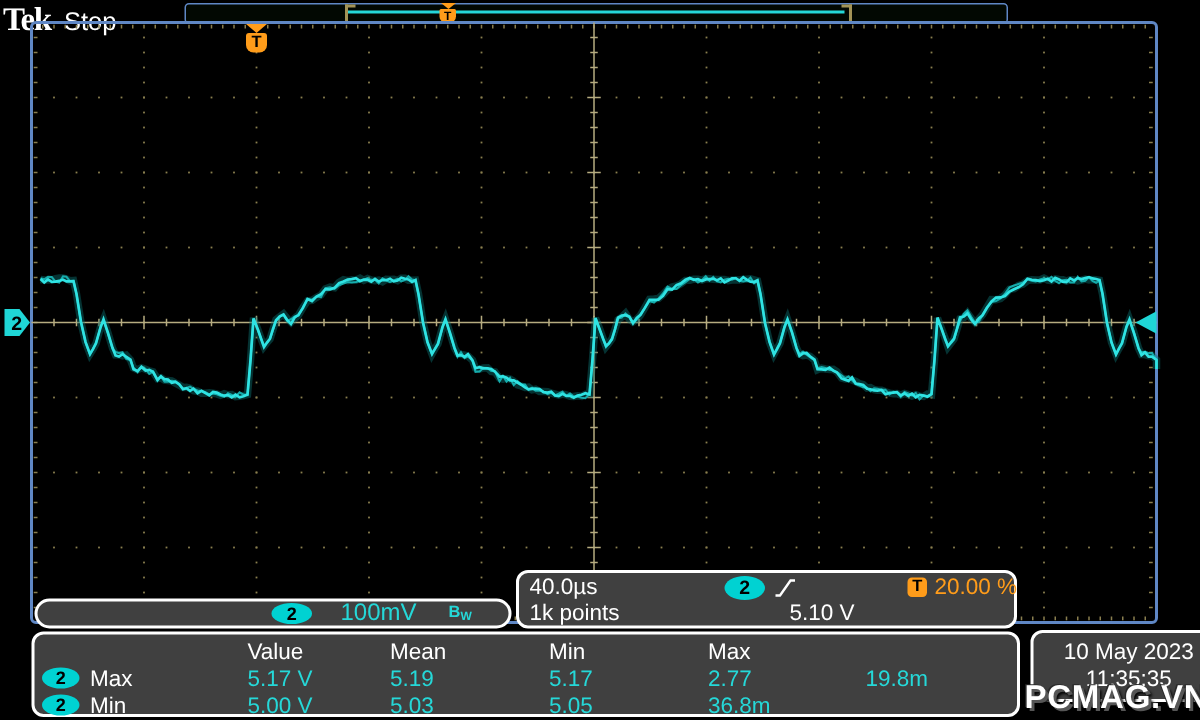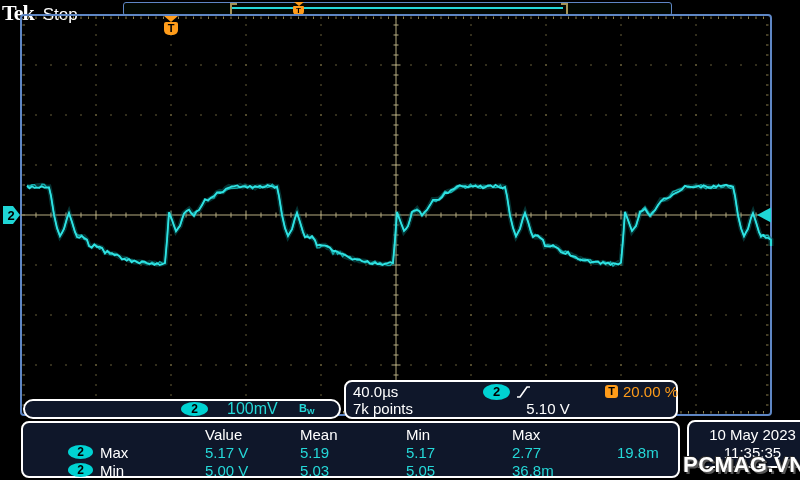--- a/index.html
+++ b/index.html
@@ -26,21 +26,21 @@
   #rec-tmark .tb{width:11px;height:9px;font-size:8px;line-height:9px;}
   #trig-pos-marker{left:164px;top:16px;position:absolute;display:flex;flex-direction:column;align-items:center;}
   #trig-pos-marker .tri{width:0;height:0;border-left:7px solid transparent;border-right:7px solid transparent;border-top:6px solid #ff9c1a;}
   #trig-pos-marker .tb{width:14px;height:13px;font-size:11px;line-height:13px;background:#ff9c1a;
                        color:#000;font-weight:bold;text-align:center;border-radius:2px 2px 5px 5px;}
 
   
   #scope{position:absolute;left:0;top:0;}
 
   
-  .box{position:absolute;background:#0f172a;border:2px solid #fff;border-radius:8px;box-sizing:border-box;}
+  .box{position:absolute;background:#404040;border:2px solid #fff;border-radius:8px;box-sizing:border-box;}
   .cyan{color:#25d8d8;}
   .orange{color:#ff9c1a;}
   .oval{display:inline-block;background:#00d2d2;color:#000;font-weight:bold;
         border-radius:50%;text-align:center;}
 
   #channel-box{left:23px;top:399px;width:318px;height:20px;border-radius:10px;}
   #ch-badge{position:absolute;left:156px;top:1px;width:27px;height:14px;font-size:12px;line-height:14px;}
   #ch-scale{position:absolute;left:202px;top:-1px;font-size:16px;}
   #ch-bw{position:absolute;left:274px;top:1px;font-size:11px;font-weight:bold;}
   #ch-bw .sub{font-size:8px;vertical-align:-2px;}
@@ -48,21 +48,21 @@
   #trigger-box{left:344px;top:380px;width:334px;height:39px;display:grid;
                grid-template-columns:130px 122px 1fr;grid-template-rows:1fr 1fr;
                align-items:center;padding:1px 4px 1px 7px;font-size:15px;}
   .tcell{white-space:nowrap;display:flex;align-items:center;gap:5px;}
   #trig-src-badge{width:27px;height:16px;font-size:13px;line-height:16px;}
   #trig-t-badge{display:inline-block;width:13px;height:13px;background:#ff9c1a;color:#000;
                 font-weight:bold;font-size:11px;line-height:13px;text-align:center;border-radius:3px;}
   #trig-level{padding-left:8px;justify-content:center;}
 
   #meas-box{left:21px;top:421px;width:659px;height:57px;font-size:15px;padding-top:3px;}
-  .mrow{display:grid;grid-template-columns:142px 95px 106px 106px 105px 1fr;height:18px;align-items:center;padding-left:40px;}
+  .mrow{display:grid;grid-template-columns:142px 95px 106px 106px 105px 1fr;height:18px;align-items:center;}
   .mrow.hdr{height:17px;}
   .mlabel{display:flex;align-items:center;gap:7px;padding-left:5px;}
   .mbadge{width:25px;height:14px;font-size:12px;line-height:14px;}
 
   #date-box{left:687px;top:420px;width:131px;height:48px;text-align:center;
             font-size:15px;line-height:18px;padding-top:4px;}
 
   #watermark{position:absolute;left:683px;top:452px;font-size:22px;font-weight:bold;
              letter-spacing:0.5px;white-space:nowrap;color:#fff;
              text-shadow:2px 2px 0 #565656,-1px -1px 0 #2a2a2a,3px 3px 2px #000;}
@@ -1089,21 +1089,21 @@
     <span class="oval" id="trig-src-badge">2</span>
     <svg width="18" height="16" viewBox="0 0 18 16">
         <path d="M2 13 H5 L12 3 H15" stroke="#fff" stroke-width="1.6" fill="none"></path>
       </svg>
   </div>
   <div class="tcell orange">
     <span id="trig-t-badge">T</span>
     <span>20.00 %</span>
   </div>
   <div class="tcell">
-      <span>7k points</span>
+      <span>1k points</span>
     </div>
   <div class="tcell" id="trig-level">
       <span>5.10 V</span>
     </div>
 </div>
 
 <div class="box" id="meas-box">
   <div class="mrow hdr">
     <div></div>
     <div>Value</div>

